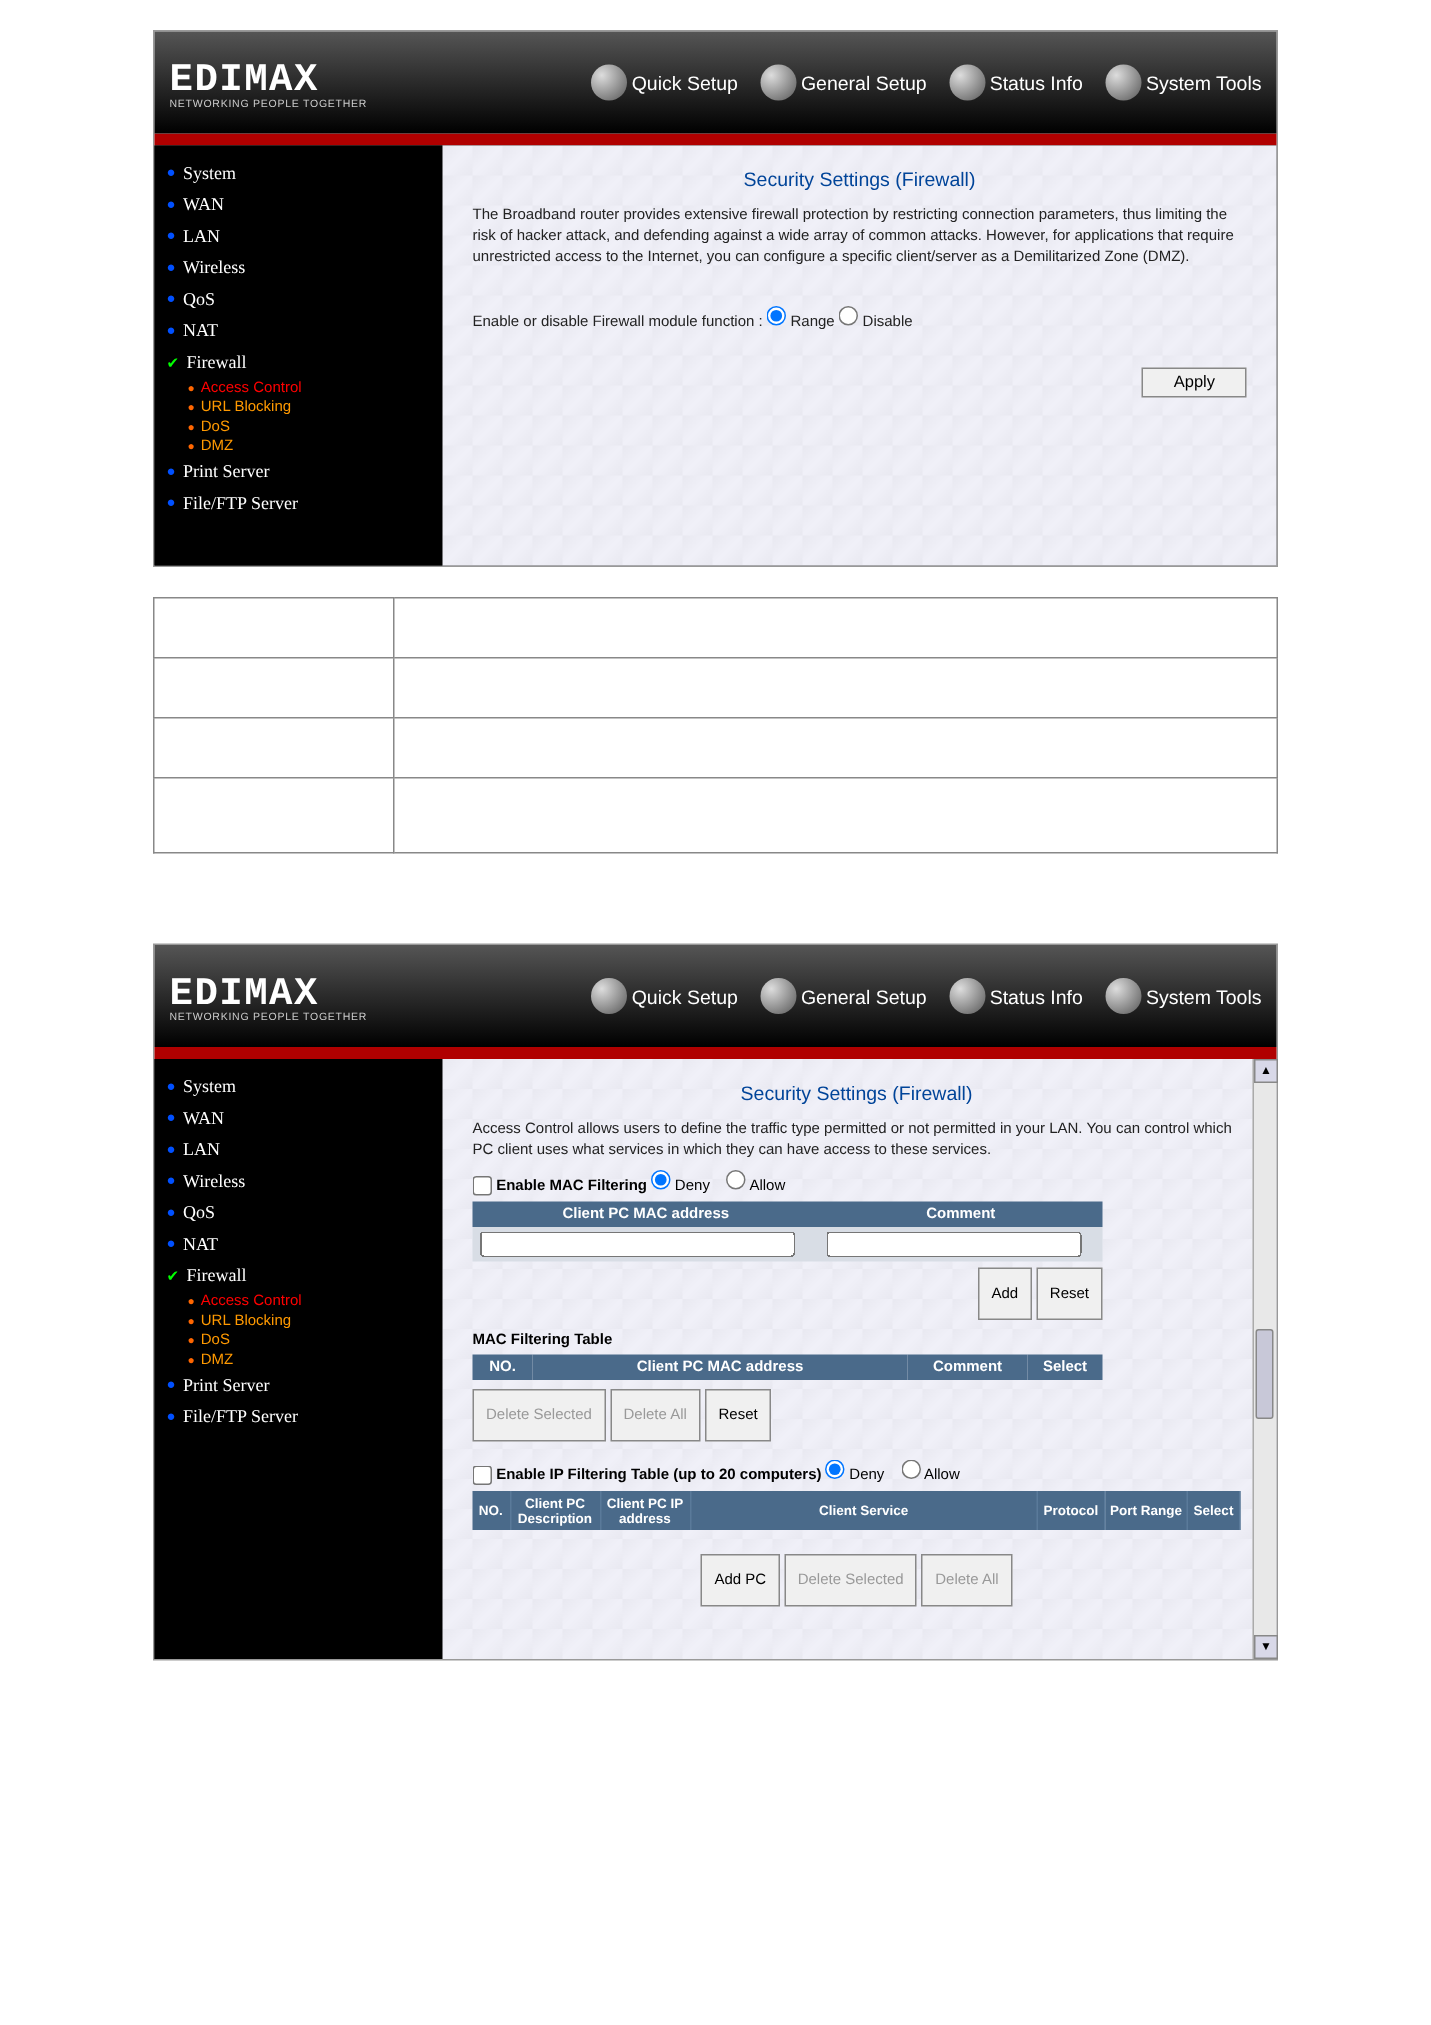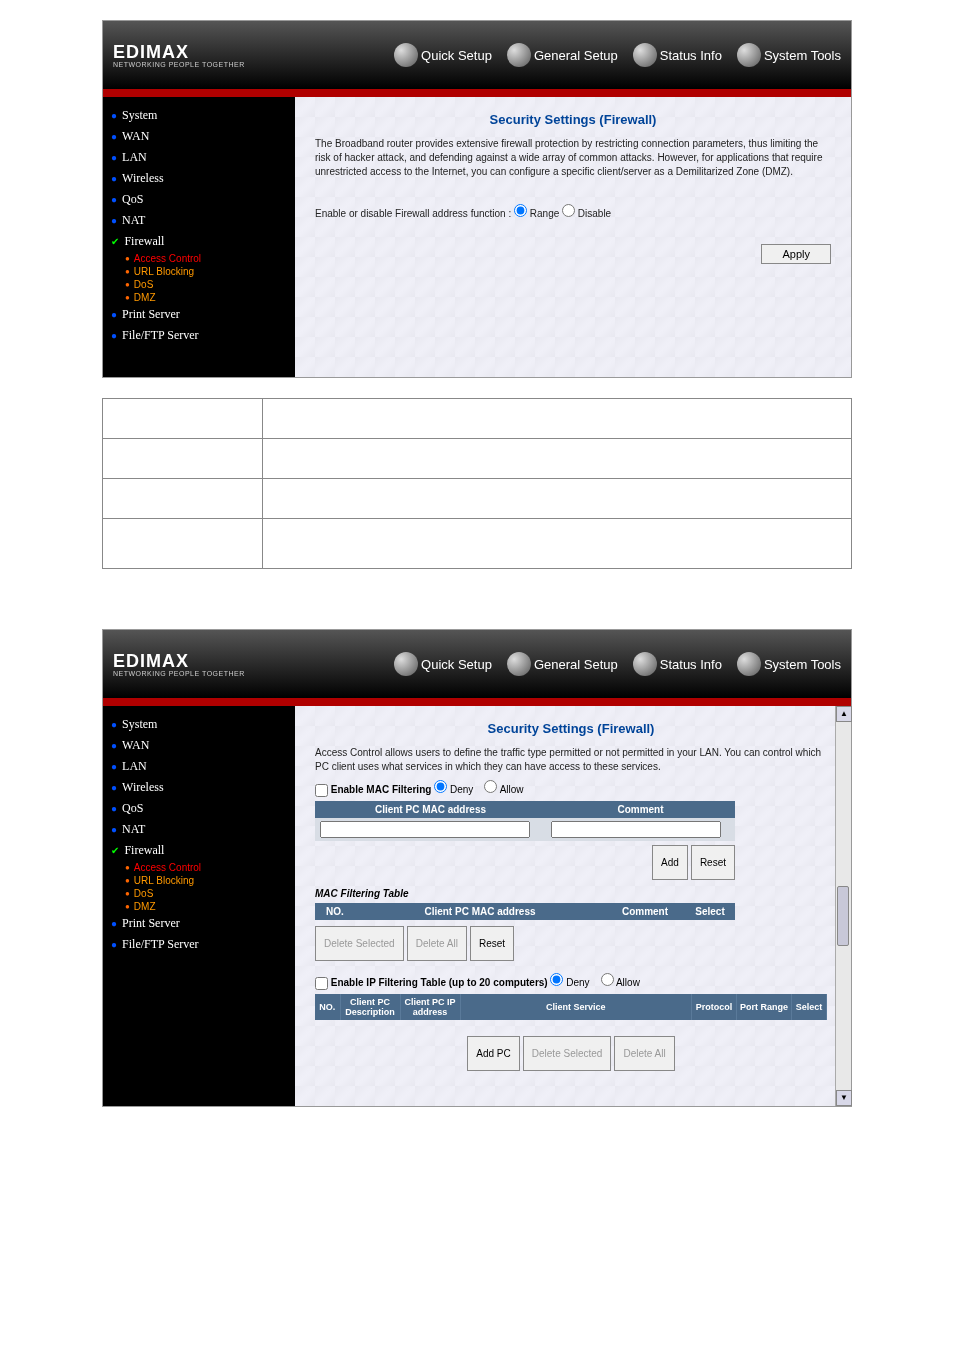--- a/index.html
+++ b/index.html
@@ -1,52 +1,52 @@
 <!DOCTYPE html>
 <html><head>
   <meta charset="utf-8">
   <style>
     * { margin: 0; padding: 0; box-sizing: border-box; }
     body { font-family: Verdana, Arial, sans-serif; font-size: 11px; background: #fff; }
     .screenshot { border: 1px solid #999; margin: 20px auto; width: 750px; background: #fff; position: relative; }
     .header { background: linear-gradient(to bottom, #555, #000); height: 68px; display: flex; align-items: center; padding: 0 10px; position: relative; }
-    .logo { color: #fff; font-weight: bold; font-size: 18px; letter-spacing: 1px; }
+    .logo { color: #fff; font-weight: bold; font-size: 26px; letter-spacing: 1px; font-family: Liberation Mono, monospace; }
     .logo-tag { color: #ccc; font-size: 7px; letter-spacing: 0.5px; display: block; margin-top: -2px; }
     .topnav { display: flex; gap: 15px; margin-left: auto; align-items: center; }
     .topnav-item { color: #fff; font-size: 13px; display: flex; align-items: center; gap: 3px; cursor: pointer; }
     .nav-icon { width: 24px; height: 24px; background: radial-gradient(circle at 30% 30%, #ddd, #555); border-radius: 50%; display: inline-block; }
     .redbar { background: #b00000; height: 8px; }
     .content-wrap { display: flex; background: #000; min-height: 280px; }
     .sidebar { width: 192px; background: #000; padding: 8px 0; }
     .sb-item { color: #fff; padding: 3px 8px; font-size: 12px; font-family: Georgia, serif; cursor: pointer; display: flex; align-items: center; gap: 5px; }
     .sb-item::before { content: "●"; color: #0050ff; font-size: 10px; }
     .sb-item.active::before { content: "✔"; color: #0f0; }
     .sb-sub { color: #ff9900; padding: 1px 8px 1px 22px; font-size: 10px; cursor: pointer; display: flex; align-items: center; gap: 4px; }
     .sb-sub.active { color: #ff0000; }
     .sb-sub::before { content: "●"; color: #ff6600; font-size: 8px; }
     .main-panel { flex: 1; background: linear-gradient(135deg, #e8e8f0 0%, #f0f0f8 50%, #e8e8f0 100%); background-size: 20px 20px; padding: 15px 20px; position: relative; color: #000; }
-    .page-title { color: #004499; font-weight: bold; font-size: 13px; text-align: center; margin-bottom: 10px; }
+    .page-title { color: #004499; font-weight: normal; font-size: 13px; text-align: center; margin-bottom: 10px; }
     .intro { font-size: 10px; color: #222; line-height: 1.4; margin-bottom: 25px; }
     .module-row { font-size: 10px; color: #222; margin-bottom: 25px; }
     .apply-btn { float: right; padding: 3px 20px; font-size: 11px; background: #f0f0f0; border: 1px solid #888; cursor: pointer; }
     .doc-spacer { height: 30px; }
     .doc-table { width: 750px; margin: 10px auto; border-collapse: collapse; }
     .doc-table td { border: 1px solid #888; height: 40px; padding: 4px 8px; font-size: 11px; vertical-align: top; }
     .doc-table td:first-child { width: 160px; }
     
     .filter-row { margin: 4px 0; font-size: 10px; }
     .filter-row input[type=checkbox] { vertical-align: middle; }
     .filter-row label { font-weight: bold; color: #000; }
     .tbl { width: 420px; border-collapse: collapse; margin: 4px 0; }
     .tbl th { background: #4a6a8a; color: #fff; font-size: 10px; padding: 3px 5px; font-weight: bold; }
     .tbl td { background: #d8dde5; padding: 3px 5px; }
     .tbl input[type=text] { width: 95%; font-size: 10px; padding: 1px; }
     .btn { font-size: 10px; padding: 11px 8px; border: 1px solid #888; background: #f0f0f0; cursor: pointer; }
     .btn.disabled { color: #999; }
-    .table-label { font-size: 10px; color: #fff; margin-top: 8px; font-weight: bold; font-style: italic; }
+    .table-label { font-size: 10px; color: #fff; margin-top: 8px; font-weight: bold; }
     .ipfilter-tbl { width: 100%; border-collapse: collapse; margin: 4px 0; }
     .ipfilter-tbl th { background: #4a6a8a; color: #fff; font-size: 9px; padding: 3px; font-weight: bold; border-right: 1px solid #5a7a9a; }
     .scrollbar { position: absolute; right: 0; top: 0; bottom: 0; width: 16px; background: #e8e8e8; border-left: 1px solid #aaa; }
     .scroll-thumb { position: absolute; right: 2px; top: 180px; width: 12px; height: 60px; background: #c8c8d8; border: 1px solid #888; border-radius: 2px; }
     .scroll-arrow { position: absolute; width: 16px; height: 16px; background: #d8d8e8; border: 1px solid #888; font-size: 8px; text-align: center; line-height: 14px; }
     .radio-text { font-size: 10px; }
   </style>
 </head>
 <body>
 
@@ -115,21 +115,21 @@
           <span>Print Server</span>
         </div>
       <div class="sb-item">
           <span>File/FTP Server</span>
         </div>
     </div>
     <div class="main-panel">
       <div class="page-title">Security Settings (Firewall)</div>
       <div class="intro">The Broadband router provides extensive firewall protection by restricting connection parameters, thus limiting the risk of hacker attack, and defending against a wide array of common attacks. However, for applications that require unrestricted access to the Internet, you can configure a specific client/server as a Demilitarized Zone (DMZ).</div>
       <div class="module-row">
-        <span>Enable or disable Firewall address function :</span>
+        <span>Enable or disable Firewall module function :</span>
         <input type="radio" checked="" style=""> <span class="radio-text">Range</span>
         <input type="radio" style=""> <span class="radio-text">Disable</span>
       </div>
       <button class="apply-btn">Apply</button>
       <div style="clear:both"></div>
     </div>
   </div>
 </div>
 
 <table class="doc-table">

